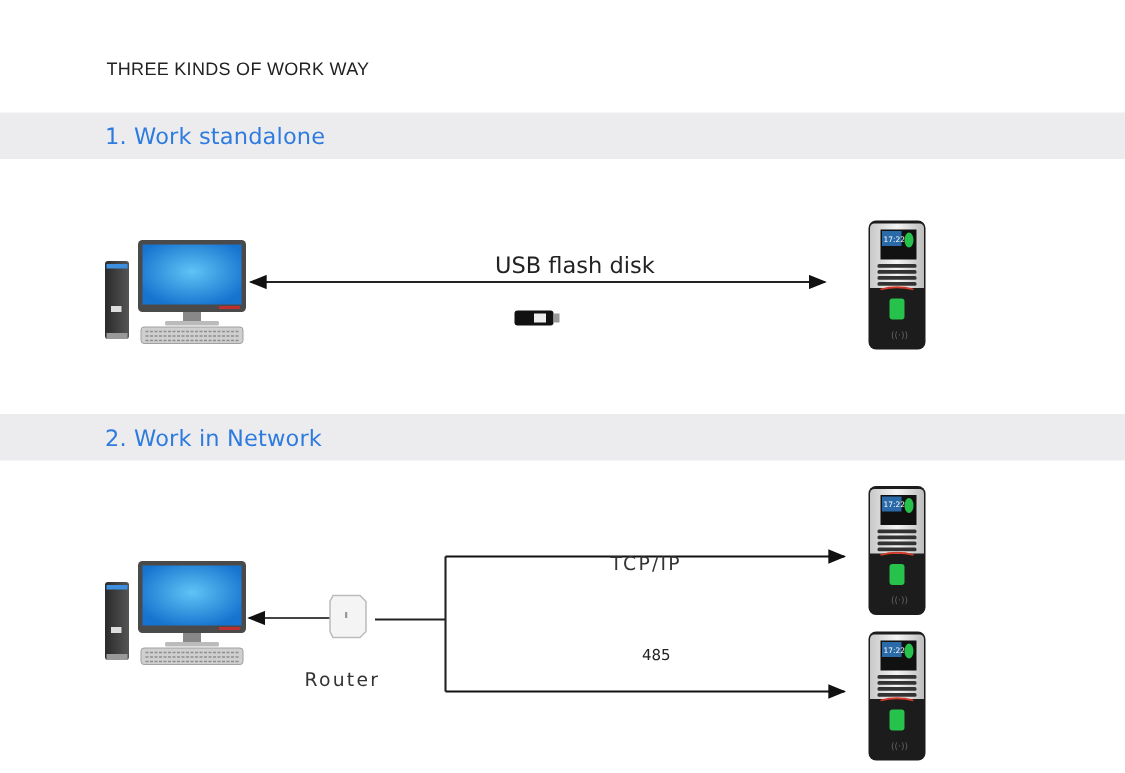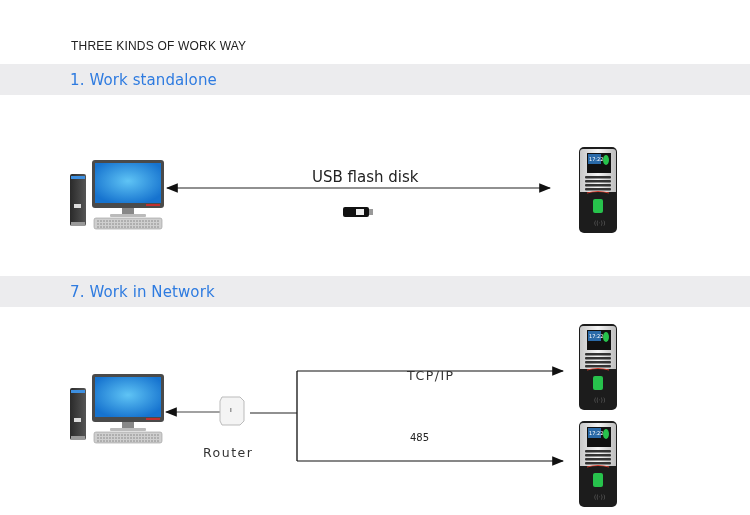--- a/index.html
+++ b/index.html
@@ -4,35 +4,35 @@
 <style>
   html, body { margin: 0; padding: 0; background: #ffffff; }
   body { width: 750px; height: 515px; position: relative; overflow: hidden;
          font-family: "DejaVu Sans", sans-serif; }
   .abs { position: absolute; }
   .title { left: 71px; top: 39px; font-family: "Liberation Sans", sans-serif;
            font-size: 12px; color: #222; letter-spacing: 0.2px; }
   .band { left: 0; width: 750px; height: 31px; background: #ececee; }
   .band span { position: absolute; left: 70px; top: 7px; font-size: 15px; color: #2e7be0;
                font-family: "DejaVu Sans", sans-serif; letter-spacing: 0.1px; }
-  .lbl { font-size: 14px; color: #222; }
+  .lbl { font-size: 14px; color: #222; margin-left: 18px; }
   .lbl-bold { font-size: 12.5px; color: #333; letter-spacing: 1.5px; font-family: "DejaVu Sans", sans-serif; margin-top: 16px; }
   svg { position: absolute; left: 0; top: 0; }
 </style>
 </head>
 <body>
 
 <div class="abs title">THREE KINDS OF WORK WAY</div>
 
-<div class="abs band" style="top:64px;text-align:center;">
+<div class="abs band" style="top:75px;text-align:center;">
   <span>1. Work standalone</span>
 </div>
 
 <div class="abs band" style="top:276px;">
-  <span>7. Work in Network</span>
+  <span>2. Work in Network</span>
 </div>
 
 <svg width="750" height="515" viewBox="0 0 750 515">
   <defs>
     <radialGradient id="scr" cx="50%" cy="45%" r="60%">
       <stop offset="0%" stop-color="#5fc4f5"></stop>
       <stop offset="100%" stop-color="#1673cf"></stop>
     </radialGradient>
     <linearGradient id="tower" x1="0" x2="1">
       <stop offset="0%" stop-color="#2a2a2a"></stop>

